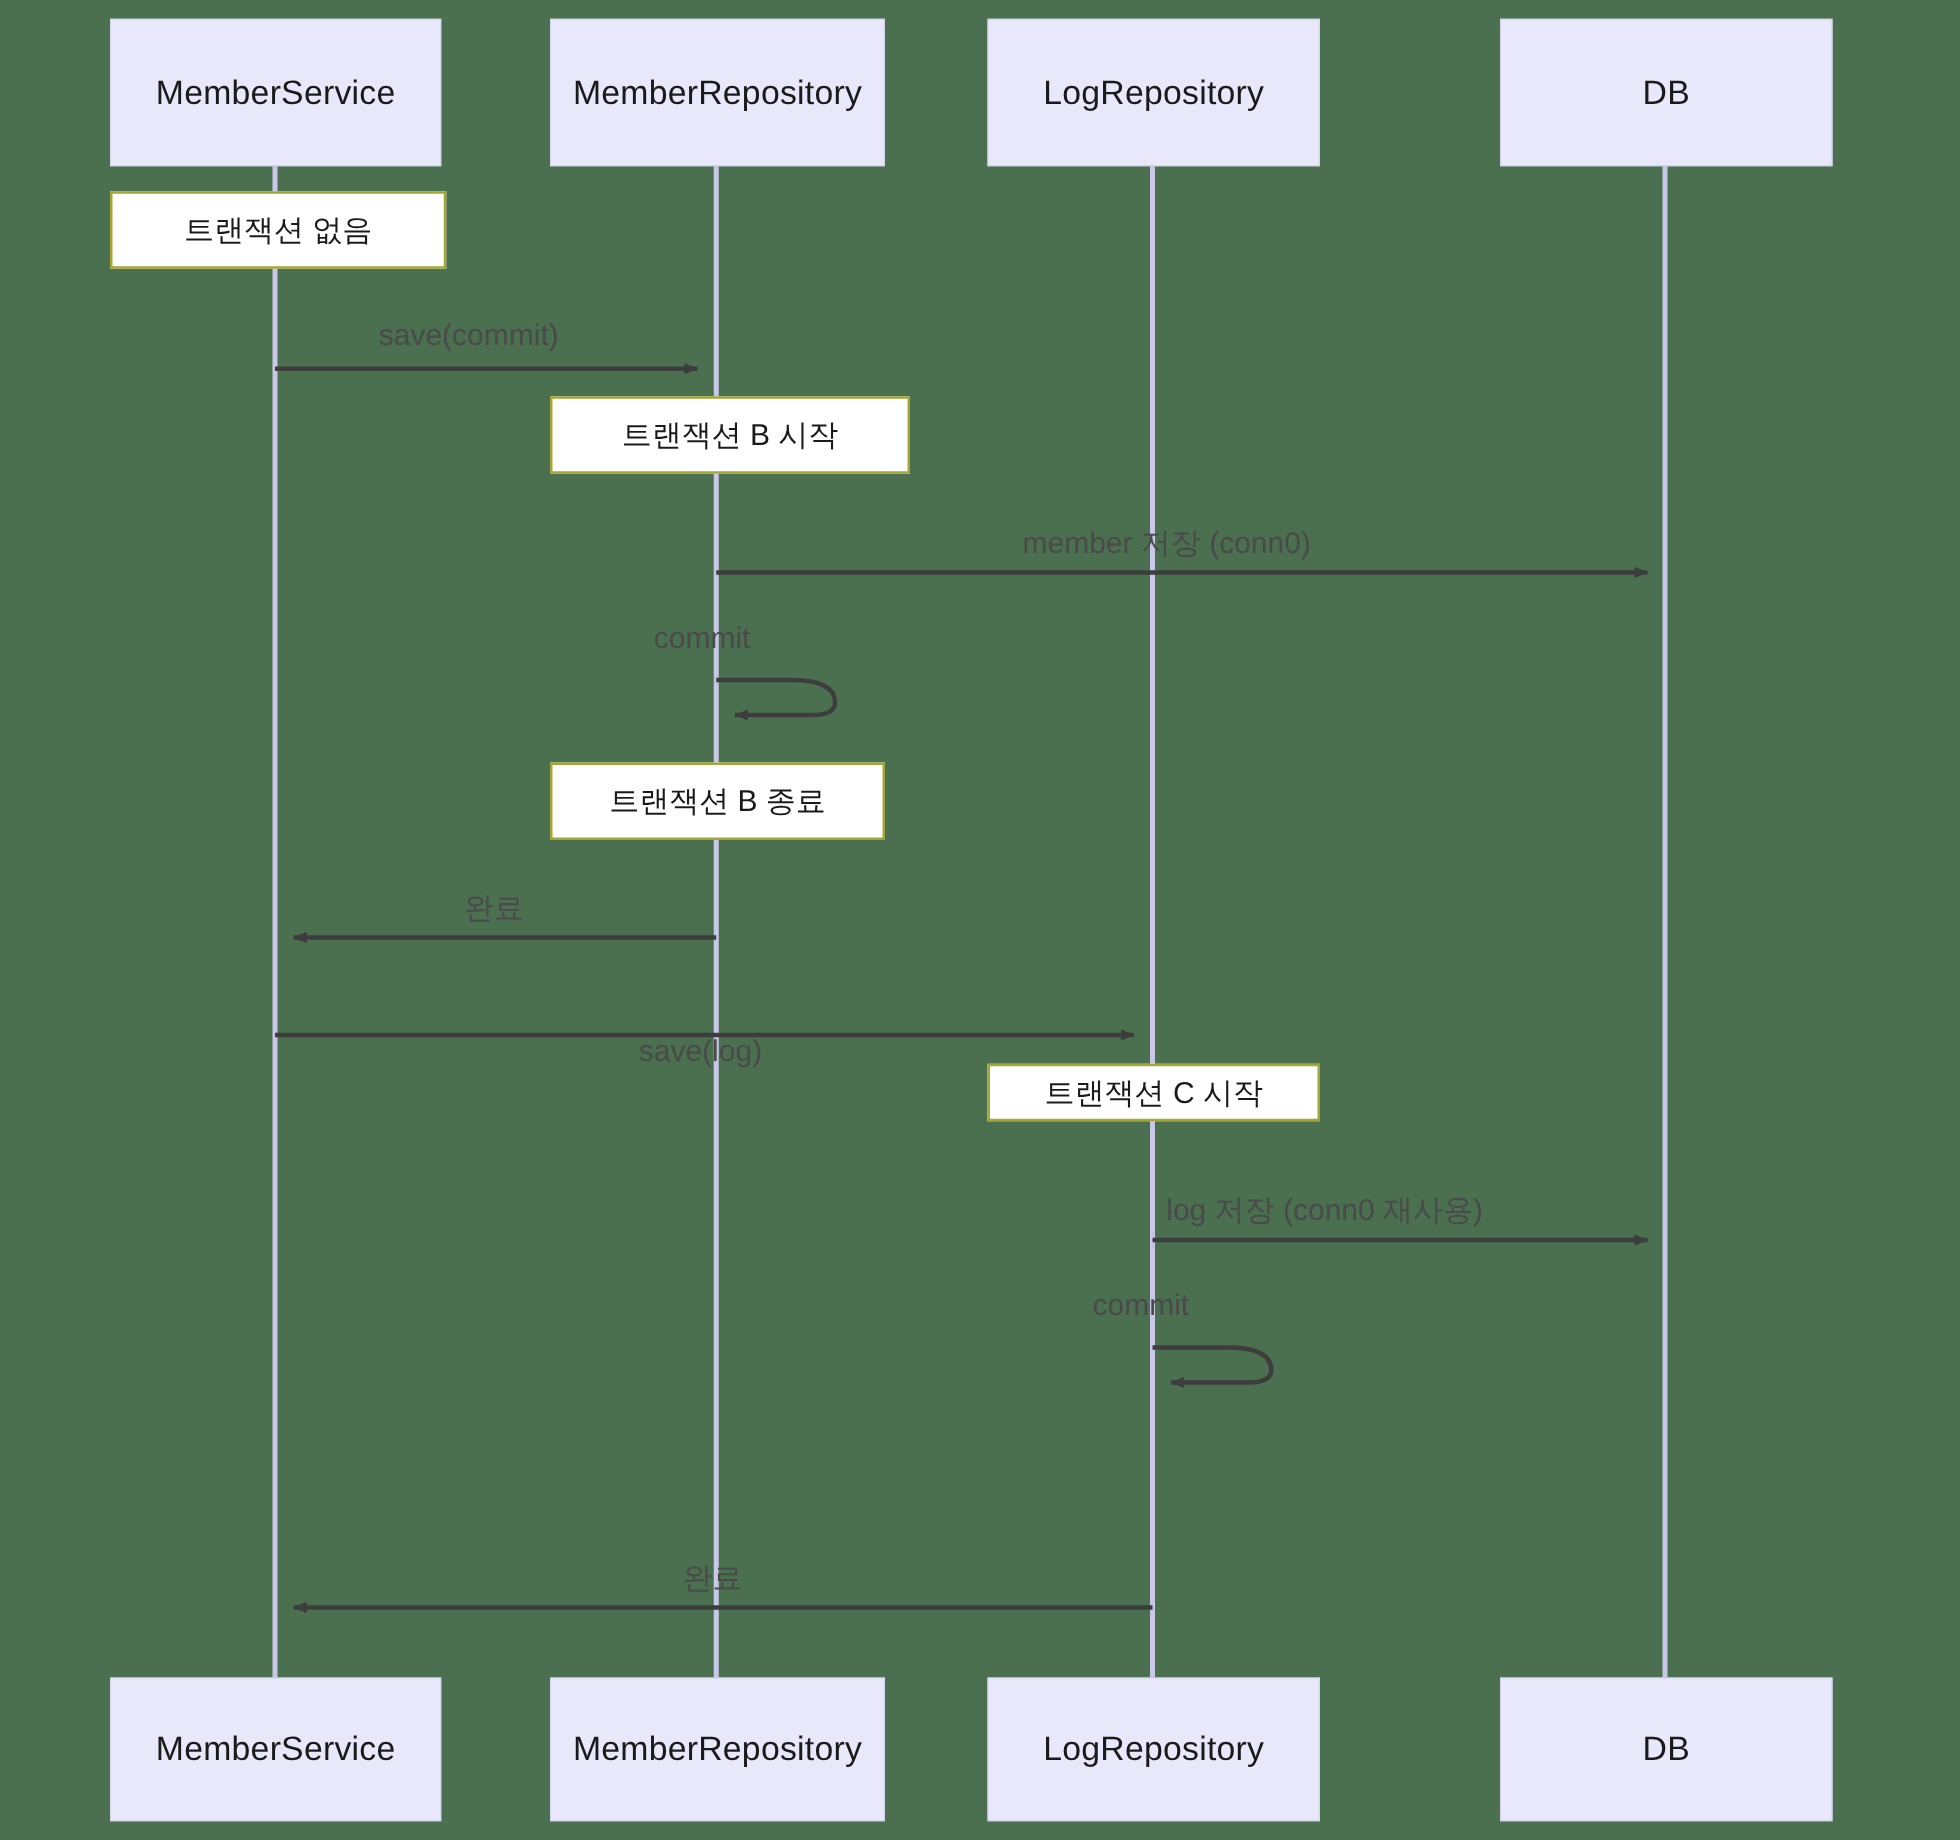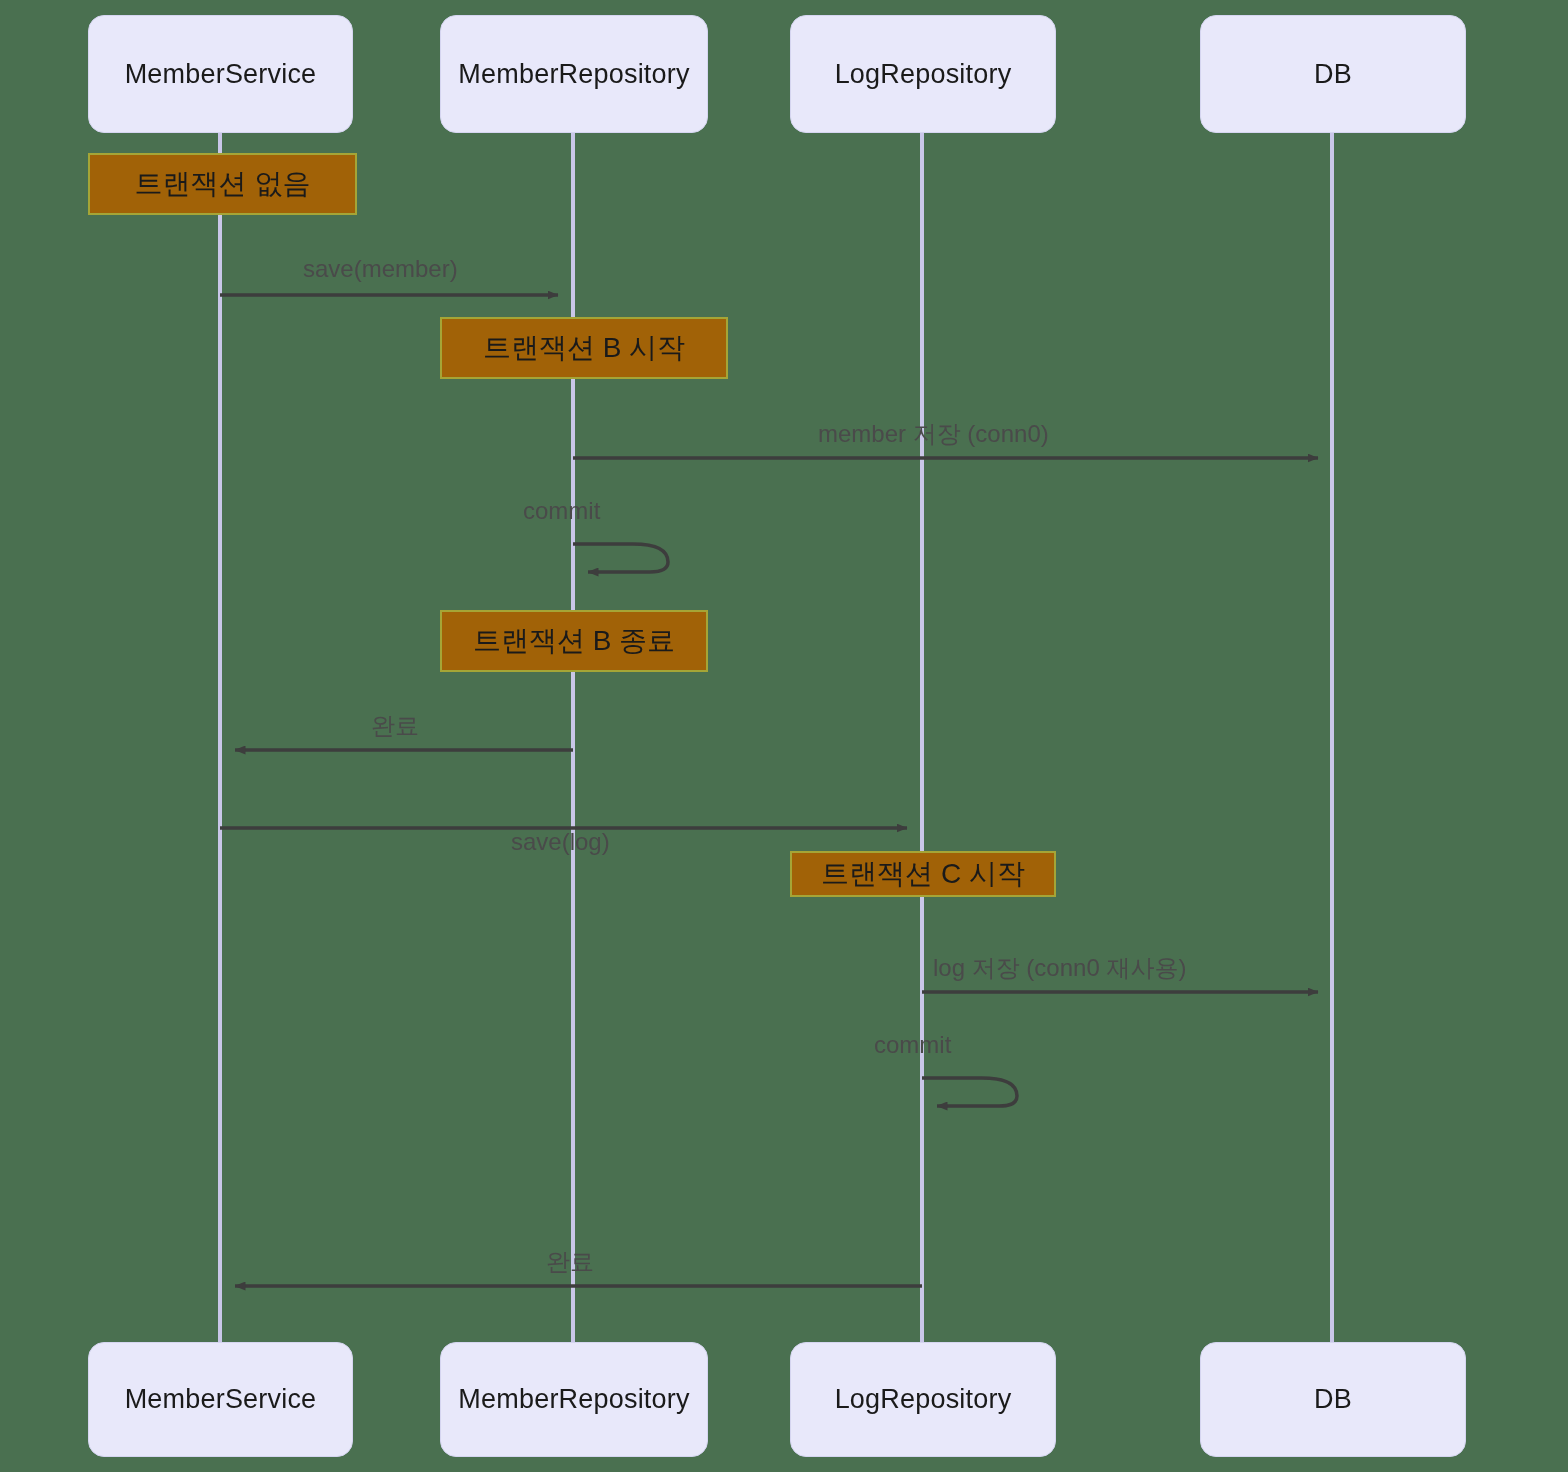--- a/index.html
+++ b/index.html
@@ -24,39 +24,39 @@
     left: 0;
     top: 0;
     width: 1568px;
     height: 1472px;
   }
   .participant-box {
     position: absolute;
     box-sizing: border-box;
     background: #e8e8fa;
     border: 1px solid #d5d5f0;
-    border-radius: 16px;
+    border-radius: 0;
     display: flex;
     align-items: center;
     justify-content: center;
     color: #1a1a1a;
     font-size: 27px;
     font-weight: 400;
     letter-spacing: 0.2px;
   }
   .note-box {
     position: absolute;
     box-sizing: border-box;
-    background: #a16207;
+    background: #ffffff;
     border: 2px solid #a5a536;
     display: flex;
     align-items: center;
     justify-content: center;
     color: #1a1a1a;
-    font-size: 28px;
+    font-size: 24px;
     z-index: 5;
   }
   .msg-label {
     position: absolute;
     color: #4a4a4a;
     font-size: 24px;
     white-space: nowrap;
     z-index: 4;
   }
 </style>
@@ -127,21 +127,21 @@
     <span>트랜잭션 B 시작</span>
   </div>
   <div class="note-box" style="left:440px; top:610px; width:268px; height:62px;">
     <span>트랜잭션 B 종료</span>
   </div>
   <div class="note-box" style="left:790px; top:851px; width:266px; height:46px;">
     <span>트랜잭션 C 시작</span>
   </div>
 
   <div class="msg-label" style="left:303px; top:255px;">
-    <span>save(member)</span>
+    <span>save(commit)</span>
   </div>
   <div class="msg-label" style="left:818px; top:418px;">
     <span>member 저장 (conn0)</span>
   </div>
   <div class="msg-label" style="left:523px; top:497px;">
     <span>commit</span>
   </div>
   <div class="msg-label" style="left:371px; top:710px;">
     <span>완료</span>
   </div>

